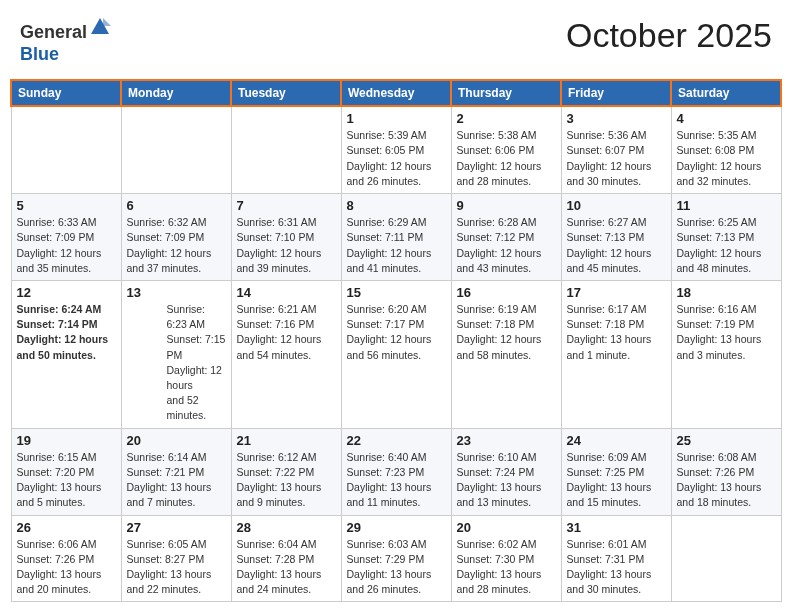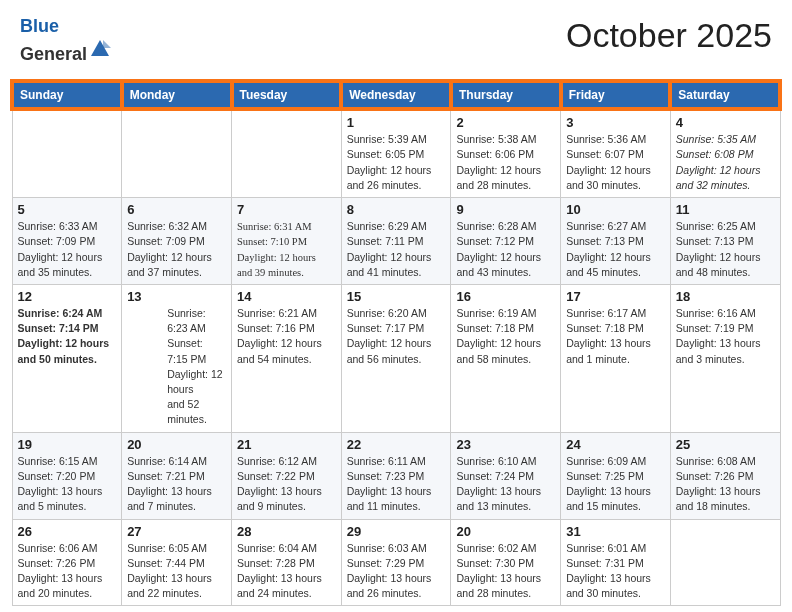--- a/index.html
+++ b/index.html
@@ -50,21 +50,21 @@
       border-collapse: collapse;
       font-size: 11px;
     }
     .calendar th {
       background: #2b69b0;
       color: #fff;
       text-align: left;
       padding: 5px 6px;
       font-size: 12px;
       font-weight: bold;
-      border: 4px solid #f97316;
+      border: 2px solid #f97316;
     }
     .calendar td {
       border: 1px solid #ccc;
       vertical-align: top;
       padding: 4px 5px;
       width: 110px;
       min-height: 70px;
       background: #fff;
     }
     .calendar tr:nth-child(even) td {
@@ -89,27 +89,27 @@
       background: #f5f7fa !important;
     }
   </style>
 </head>
 <body>
 
 <div class="header">
   <div class="logo">
     <div>
       <div class="logo-text">
-        <span class="logo-blue">Blue</span>
-      </div>
-      <div class="logo-text">
         <span class="logo-general">General</span><svg class="logo-icon" viewBox="0 0 22 22" xmlns="http://www.w3.org/2000/svg">
             <polygon points="11,2 20,18 2,18" fill="#2b69b0"></polygon>
             <polygon points="14,2 22,10 14,10" fill="#2b69b0" opacity="0.5"></polygon>
           </svg>
+      </div>
+      <div class="logo-text">
+        <span class="logo-blue">Blue</span>
       </div>
     </div>
   </div>
   <div class="title-block">
     <div class="month-title">October 2025</div>
   </div>
 </div>
 
 <table class="calendar">
   <thead>
@@ -144,21 +144,21 @@
         </td>
         <td>
           <span class="day-number">3</span>
           <div class="day-info" style="white-space: pre-line;">Sunrise: 5:36 AM
 Sunset: 6:07 PM
 Daylight: 12 hours
 and 30 minutes.</div>
         </td>
         <td>
           <span class="day-number">4</span>
-          <div class="day-info" style="white-space: pre-line; font-style: italic;">Sunrise: 5:35 AM
+          <div class="day-info" style="white-space: pre-line;">Sunrise: 5:35 AM
 Sunset: 6:08 PM
 Daylight: 12 hours
 and 32 minutes.</div>
         </td>
       </tr>
       <tr>
         <td>
           <span class="day-number">5</span>
           <div class="day-info" style="white-space: pre-line;">Sunrise: 6:33 AM
 Sunset: 7:09 PM
@@ -167,21 +167,21 @@
         </td>
         <td>
           <span class="day-number">6</span>
           <div class="day-info" style="white-space: pre-line;">Sunrise: 6:32 AM
 Sunset: 7:09 PM
 Daylight: 12 hours
 and 37 minutes.</div>
         </td>
         <td>
           <span class="day-number">7</span>
-          <div class="day-info" style="white-space: pre-line; font-family: Liberation Serif, serif;">Sunrise: 6:31 AM
+          <div class="day-info" style="white-space: pre-line;">Sunrise: 6:31 AM
 Sunset: 7:10 PM
 Daylight: 12 hours
 and 39 minutes.</div>
         </td>
         <td>
           <span class="day-number">8</span>
           <div class="day-info" style="white-space: pre-line;">Sunrise: 6:29 AM
 Sunset: 7:11 PM
 Daylight: 12 hours
 and 41 minutes.</div>
@@ -276,21 +276,21 @@
         </td>
         <td>
           <span class="day-number">21</span>
           <div class="day-info" style="white-space: pre-line;">Sunrise: 6:12 AM
 Sunset: 7:22 PM
 Daylight: 13 hours
 and 9 minutes.</div>
         </td>
         <td>
           <span class="day-number">22</span>
-          <div class="day-info" style="white-space: pre-line;">Sunrise: 6:11 AM
+          <div class="day-info" style="white-space: pre-line;">Sunrise: 6:40 AM
 Sunset: 7:23 PM
 Daylight: 13 hours
 and 11 minutes.</div>
         </td>
         <td>
           <span class="day-number">23</span>
           <div class="day-info" style="white-space: pre-line;">Sunrise: 6:10 AM
 Sunset: 7:24 PM
 Daylight: 13 hours
 and 13 minutes.</div>
@@ -314,21 +314,21 @@
         <td>
           <span class="day-number">26</span>
           <div class="day-info" style="white-space: pre-line;">Sunrise: 6:06 AM
 Sunset: 7:26 PM
 Daylight: 13 hours
 and 20 minutes.</div>
         </td>
         <td>
           <span class="day-number">27</span>
           <div class="day-info" style="white-space: pre-line;">Sunrise: 6:05 AM
-Sunset: 7:44 PM
+Sunset: 8:27 PM
 Daylight: 13 hours
 and 22 minutes.</div>
         </td>
         <td>
           <span class="day-number">28</span>
           <div class="day-info" style="white-space: pre-line;">Sunrise: 6:04 AM
 Sunset: 7:28 PM
 Daylight: 13 hours
 and 24 minutes.</div>
         </td>

